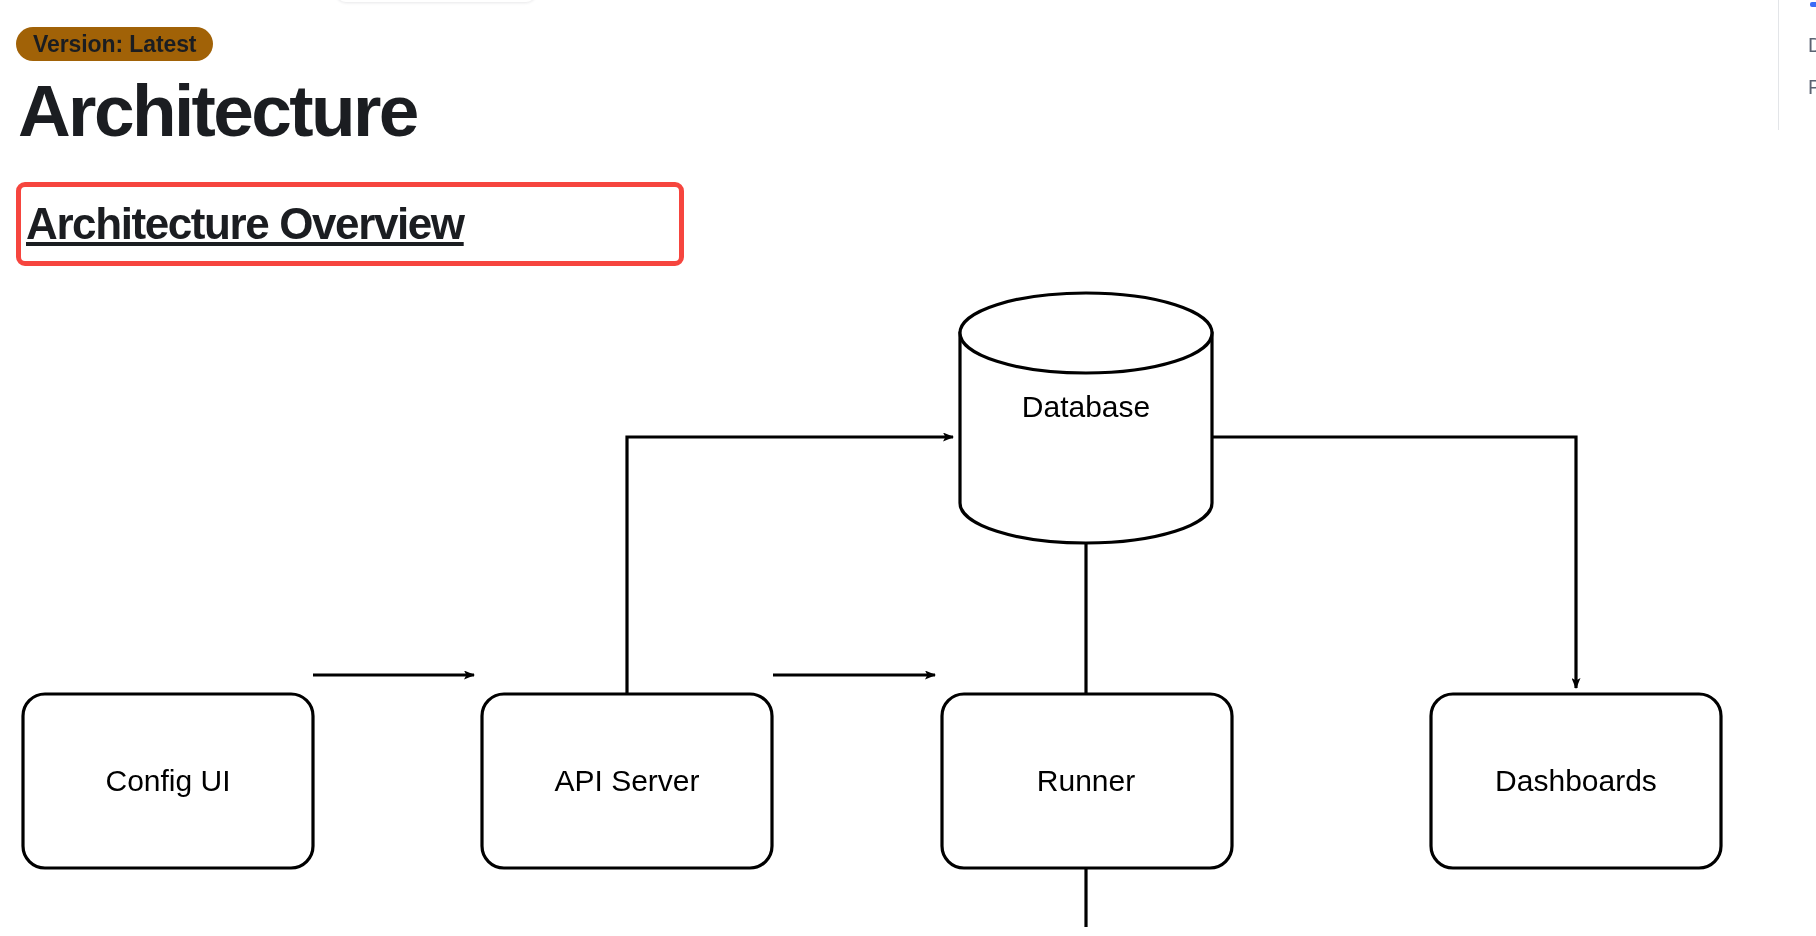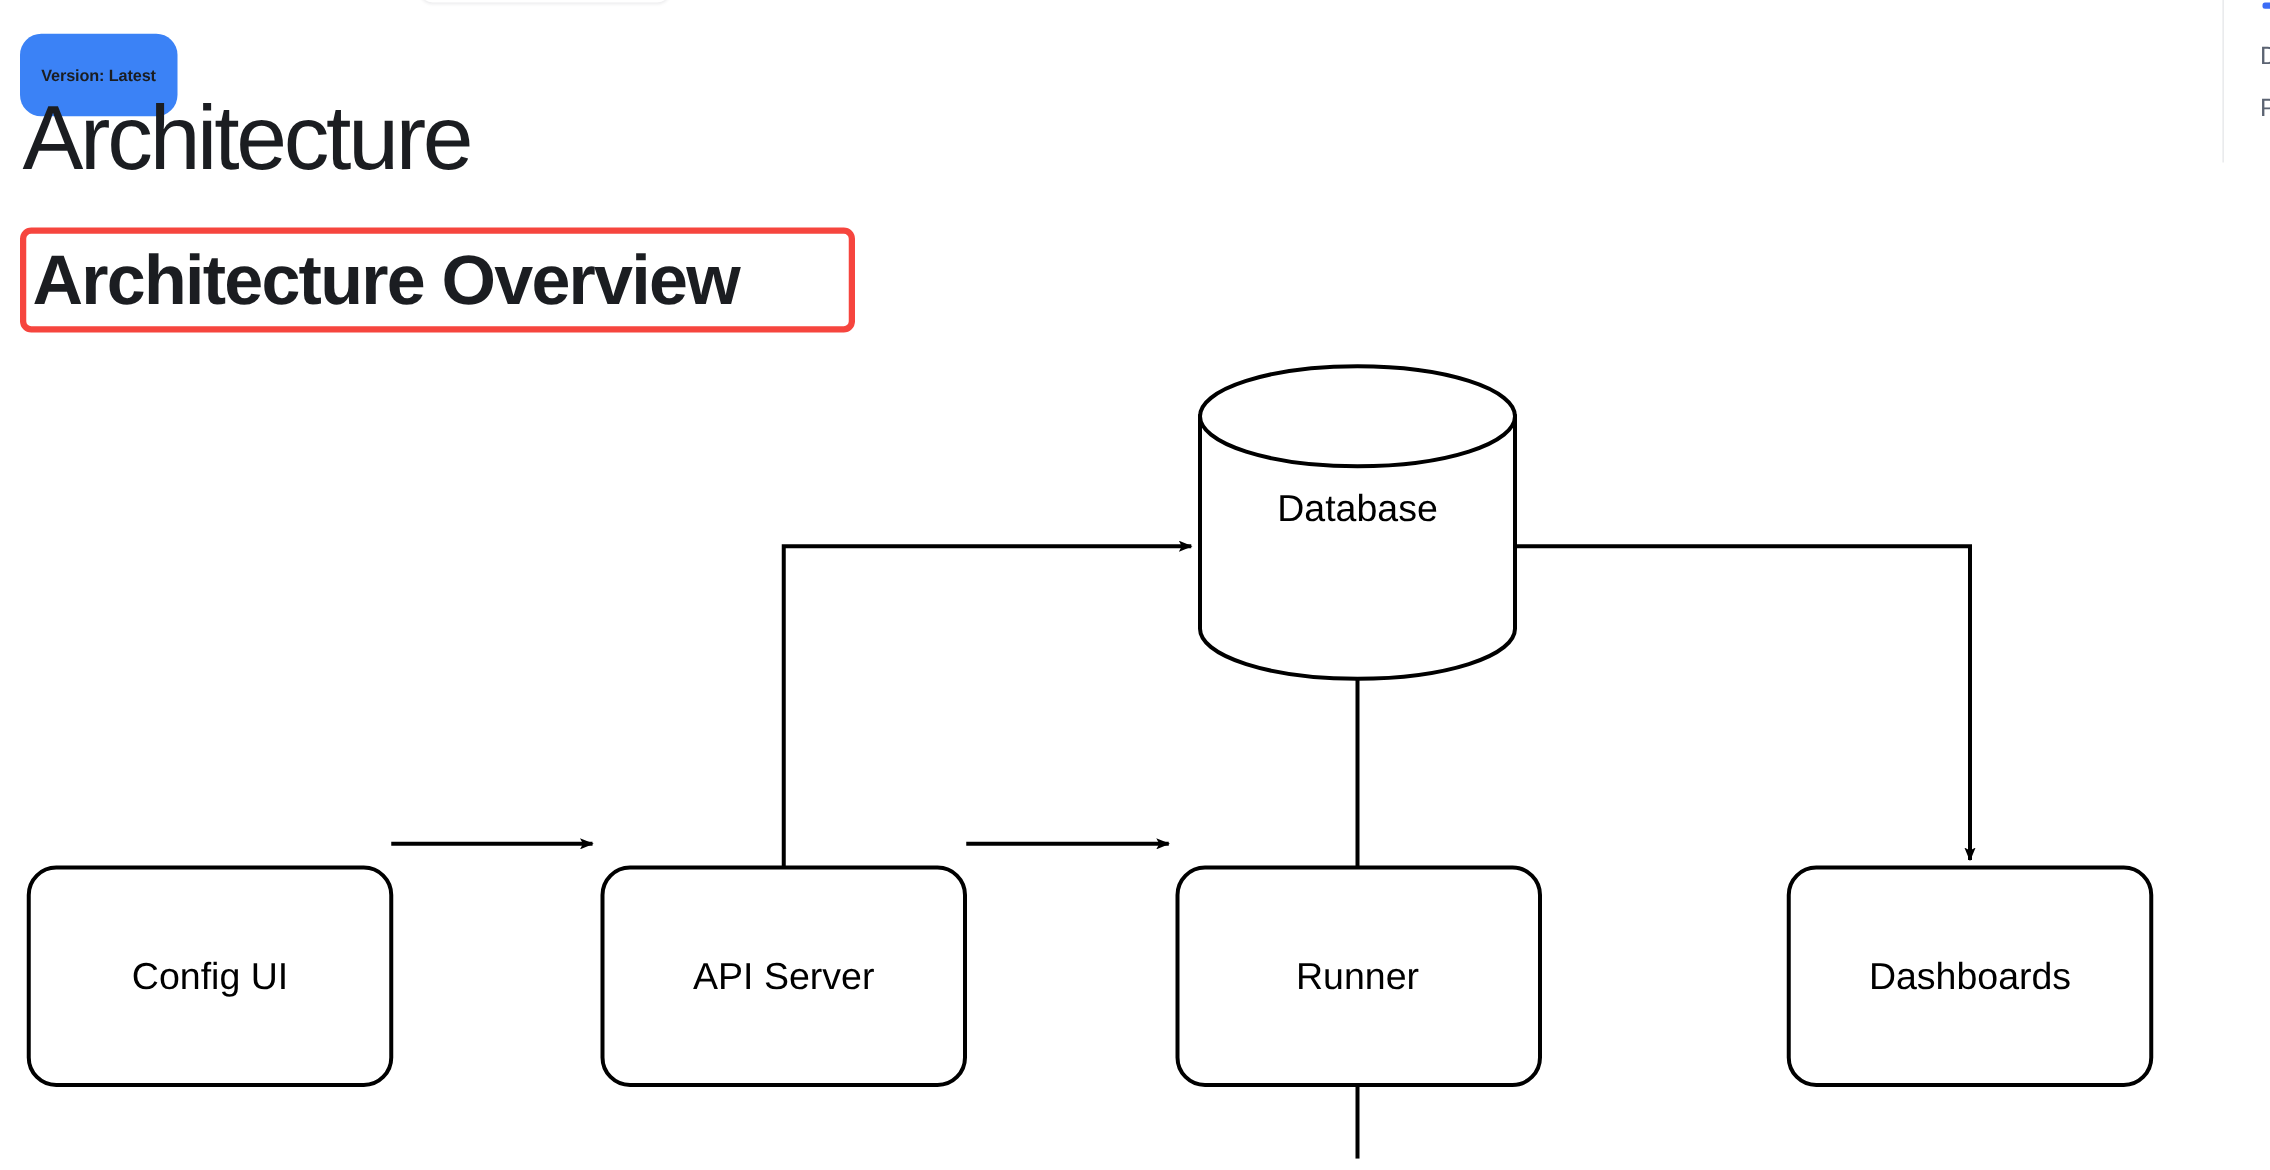--- a/index.html
+++ b/index.html
@@ -37,38 +37,38 @@
     height: 936px;
   }
 
   .version-badge {
     position: absolute;
     left: 16px;
     top: 27px;
     height: 34px;
     display: flex;
     align-items: center;
-    padding: 16px 17px;
-    background: #3b82f6;
+    padding: 0 17px;
+    background: #a16207;
     border-radius: 17px;
-    font-size: 13px;
+    font-size: 23px;
     font-weight: 700;
     color: #1B1D21;
     letter-spacing: -0.1px;
     white-space: nowrap;
   }
 
   .page-title {
     position: absolute;
     left: 18px;
     top: 66px;
     margin: 0;
     font-size: 73px;
     line-height: 90px;
-    font-weight: 400;
+    font-weight: 700;
     letter-spacing: -2.6px;
     color: #1B1D21;
     white-space: nowrap;
   }
 
   .section-highlight {
     position: absolute;
     left: 16px;
     top: 182px;
     width: 668px;
@@ -77,26 +77,27 @@
     border-radius: 9px;
     box-sizing: border-box;
     background: transparent;
   }
 
   .section-title {
     position: absolute;
     left: 26px;
     top: 196px;
     margin: 0;
-    font-size: 56px;
+    font-size: 44px;
     line-height: 56px;
     font-weight: 700;
     letter-spacing: -1.4px;
     color: #1B1D21;
     white-space: nowrap;
+    text-decoration: underline;
   }
 
   
   .diagram {
     position: absolute;
     left: 0;
     top: 271px;
     width: 1778px;
     height: 656px;
   }

